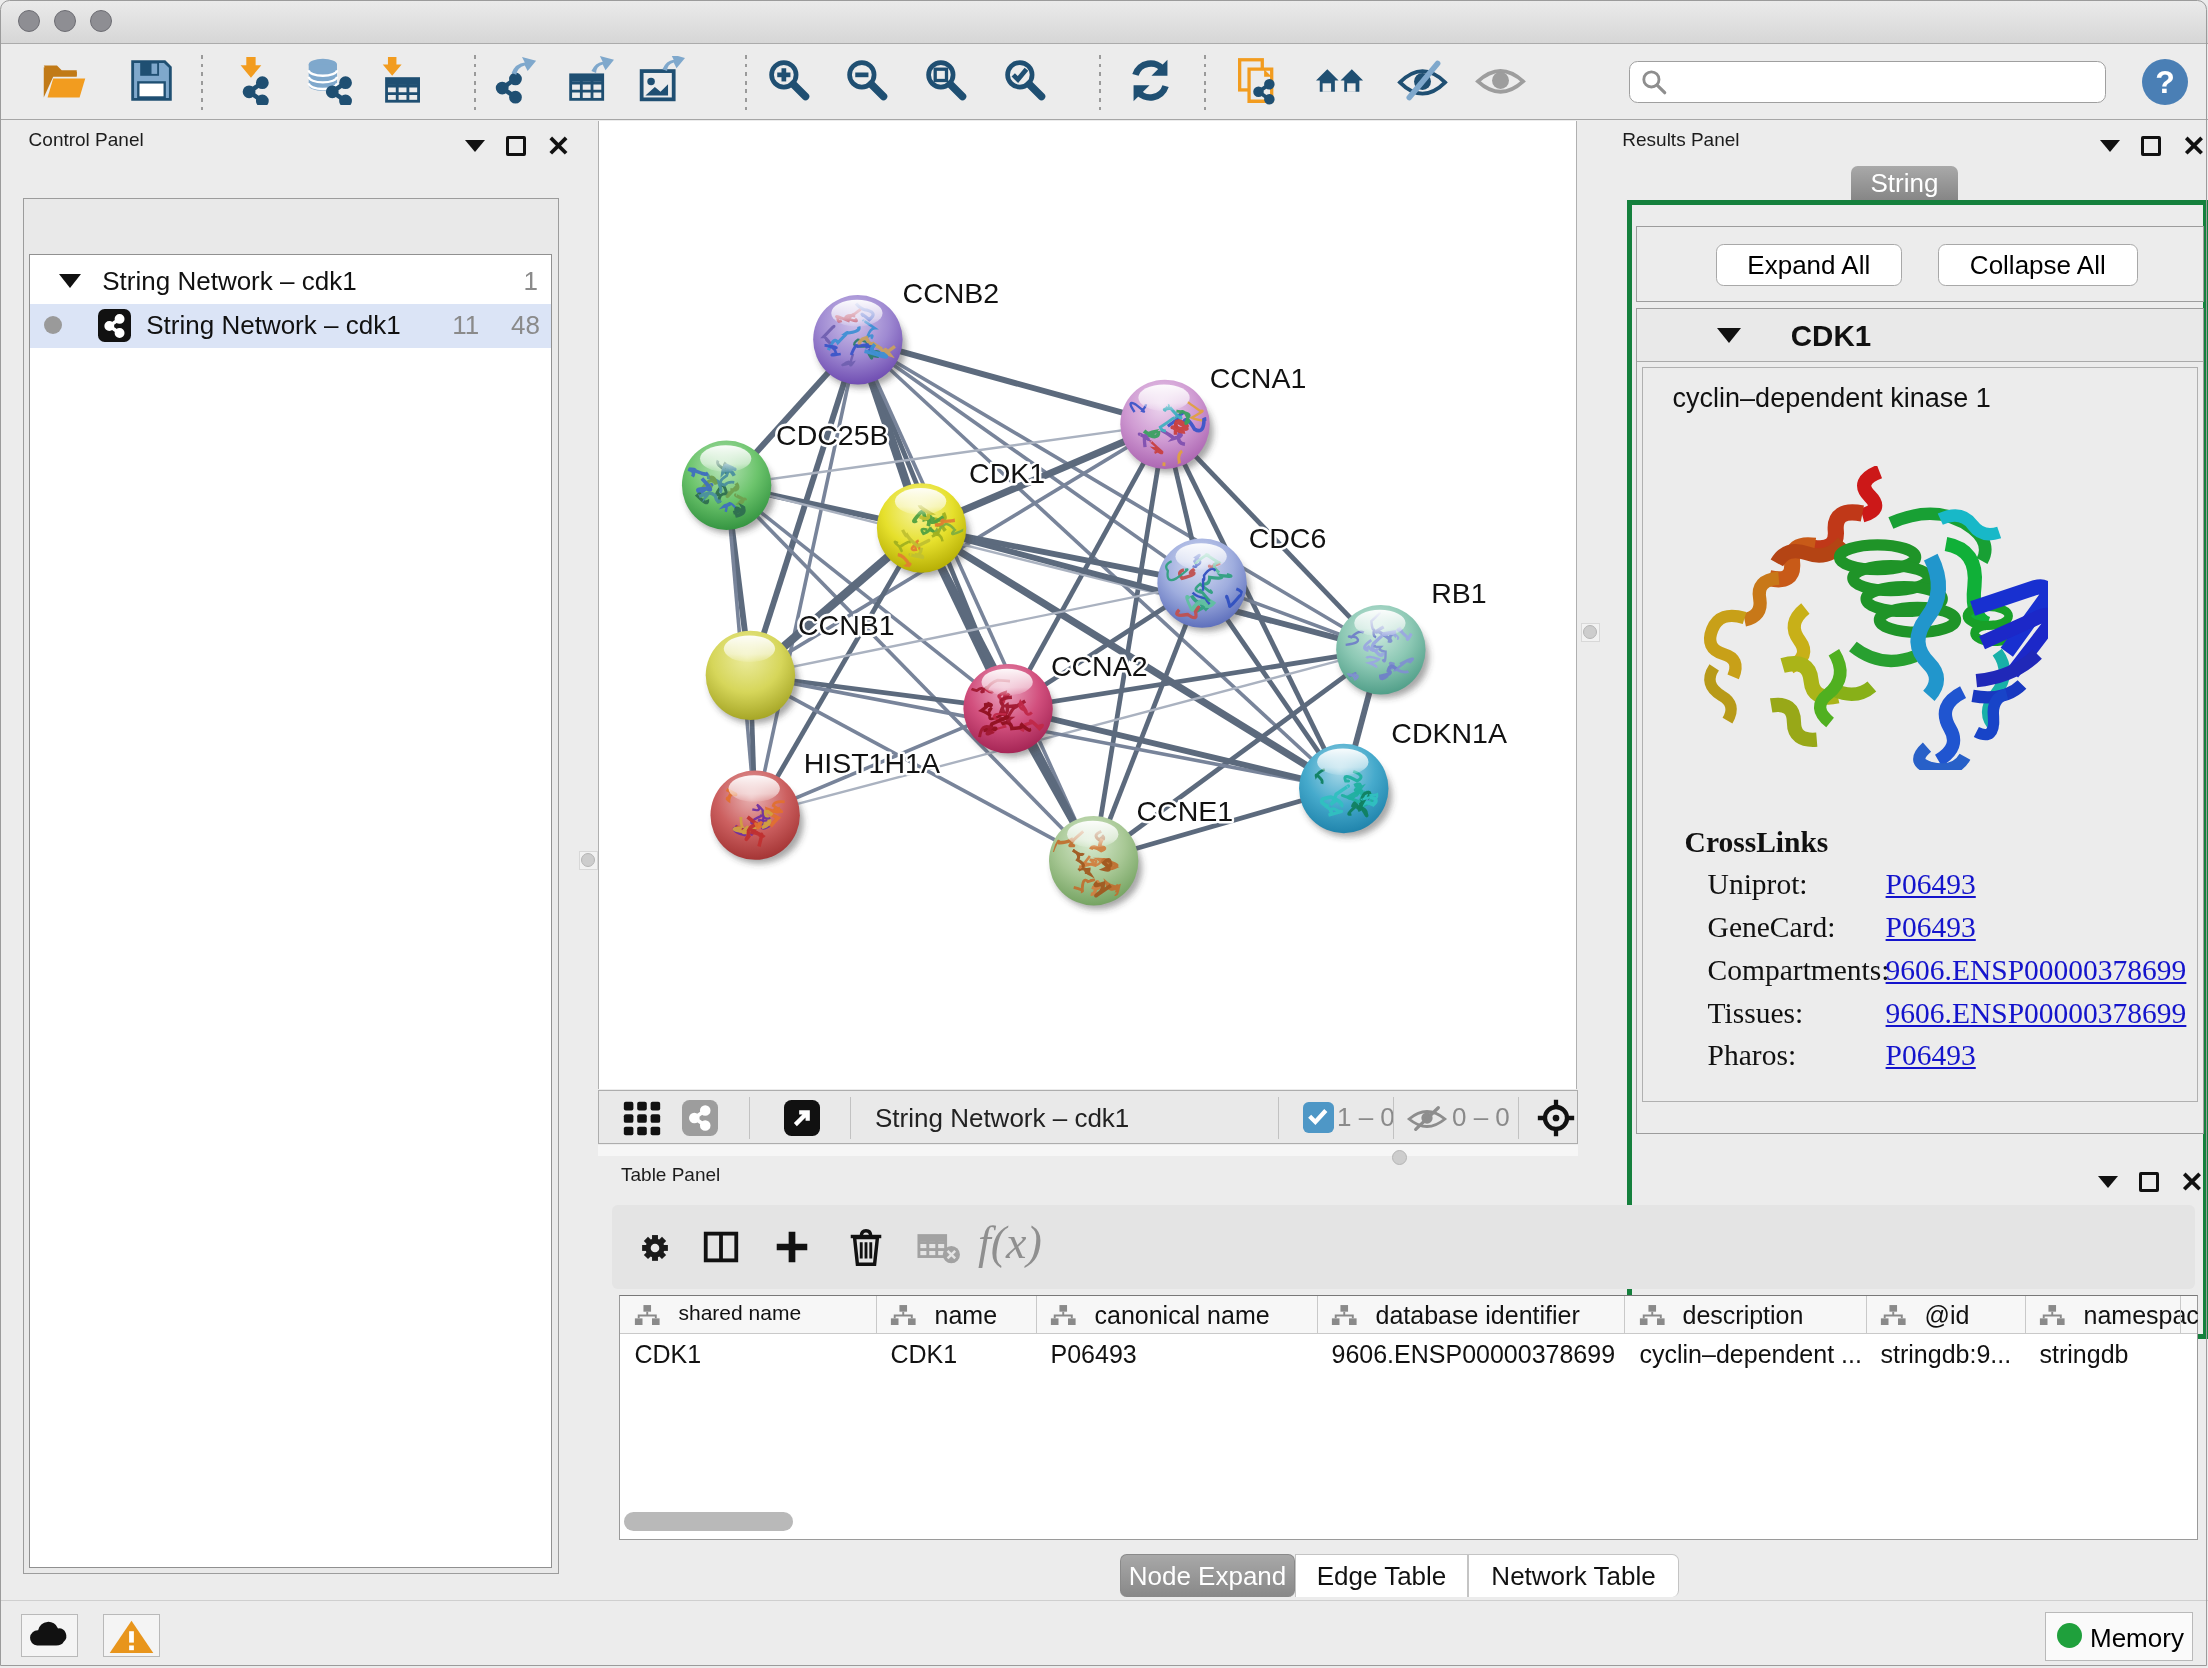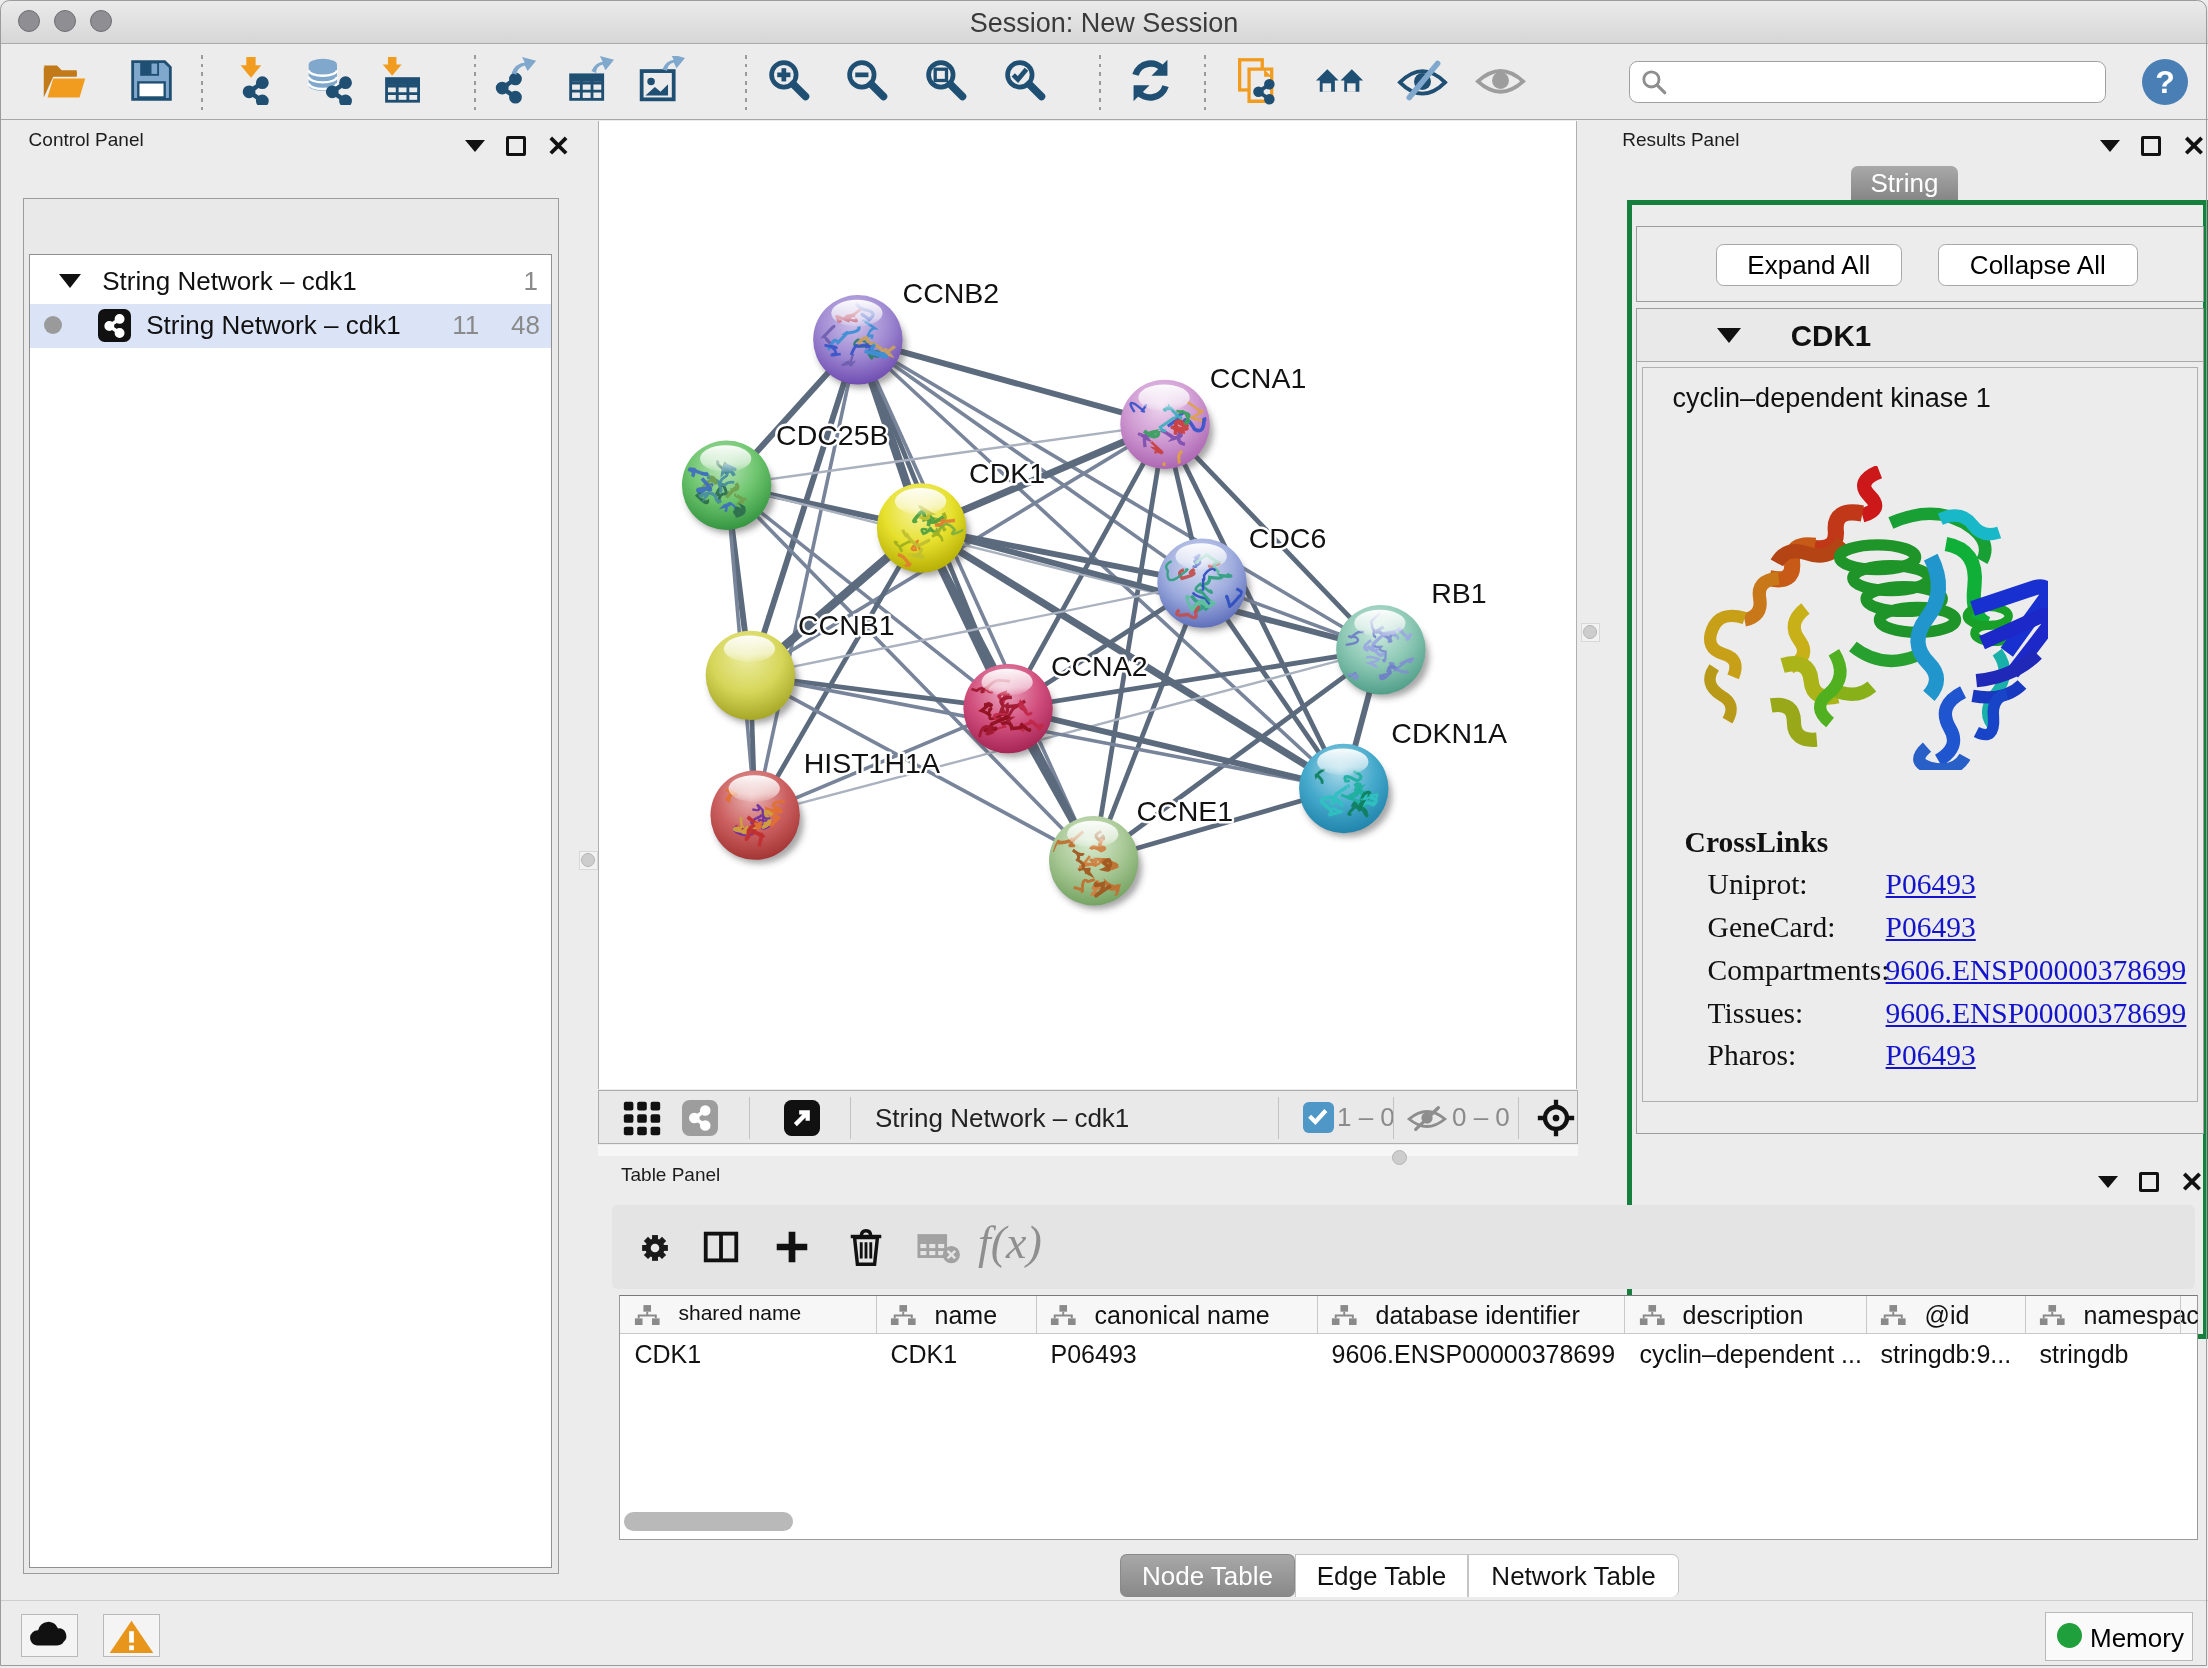--- a/index.html
+++ b/index.html
@@ -13,21 +13,20 @@
 .xx{font-size:28.5px;font-weight:bold;color:#111;line-height:20px}
 .tab{display:inline-block;text-align:center;font-size:26px;color:#111;background:#fff;
  border:1px solid #c4c4c4;border-bottom:none;border-top-left-radius:6.7px;border-top-right-radius:6.7px;padding:5.7px 0}
 .tab.sel{background:linear-gradient(#a8a8a8,#888);color:#fff;border-color:#8a8a8a}
 </style></head><body>
 <div id="winborder"></div>
 <div class="abs" style="left:0;top:0;width:2208px;height:44px;background:linear-gradient(#ebebeb,#d6d6d6);border-bottom:1px solid #ababab;border-radius:9.5px 9.5px 0 0">
     <div class="abs" style="left:18px;top:9.5px;width:22px;height:22px;border-radius:50%;background:#8e8e93;border:1.4px solid #6d6d73"></div>
     <div class="abs" style="left:54px;top:9.5px;width:22px;height:22px;border-radius:50%;background:#8e8e93;border:1.4px solid #6d6d73"></div>
     <div class="abs" style="left:90px;top:9.5px;width:22px;height:22px;border-radius:50%;background:#8e8e93;border:1.4px solid #6d6d73"></div>
-    <div style="text-align:center;font-size:27px;color:#3a3a3a;padding-top:7.6px">Session: New Session</div>
   </div>
 <div id="toolbar" class="abs" style="left:0;top:45px;width:2208px;height:75px;background:#ececec;border-bottom:1px solid #a6a6a6">
     <div style="position:absolute;left:40px;top:11.4px;width:49px;height:49px"><svg width="49" height="49" viewBox="0 0 52 52">
         <path d="M4 10 h14 l5 5 h16 v6 H10 Z" fill="#c17a17"></path>
         <path d="M4 44 V12 h14 l5 5 h16 v5 H14 Z" fill="#c17a17"></path>
         <path d="M8 44 L14 24 h34 L42 44 Z" fill="#f29c1f"></path>
       </svg></div>
     <div style="position:absolute;left:127px;top:11.4px;width:49px;height:49px"><svg width="49" height="49" viewBox="0 0 52 52">
         <path d="M6 6 h34 l6 6 v34 H6 Z" fill="#7fa8cc" stroke="#1f4f72" stroke-width="3"></path>
         <rect x="14" y="6" width="20" height="15" fill="#1f4f72"></rect>
@@ -777,21 +776,21 @@
           <rect x="2" y="16" width="8" height="7" fill="#8a8a8a"></rect>
           <rect x="20" y="16" width="8" height="7" fill="#8a8a8a"></rect>
           <path d="M15 9 v4 M6 16 v-3 h18 v3" stroke="#8a8a8a" stroke-width="2" fill="none"></path>
         </svg></div>
       <div style="position:absolute;left:1464px;top:4.8px;font-size:25px;color:#111">namespac</div>
       <div style="position:absolute;left:1560px;top:0;width:1px;height:38px;background:#c9c9c9"></div>
       <div style="position:absolute;left:1420px;top:44px;font-size:25px;color:#111">stringdb</div>
     </div>
     <div class="abs" style="left:34px;top:350px;width:169px;height:19px;background:#b9b9b9;border-radius:9.5px"></div>
   </div>
-<div class="abs" style="left:1120px;top:1554px;height:44px"><span class="tab sel" style="width:175px;border-radius:6.7px">Node Table</span><span class="tab" style="width:173px;border-radius:0">Edge Table</span><span class="tab" style="width:211px;border-radius:0 6.7px 6.7px 0">Network Table</span></div>
+<div class="abs" style="left:1120px;top:1554px;height:44px"><span class="tab sel" style="width:175px;border-radius:6.7px">Node Expand</span><span class="tab" style="width:173px;border-radius:0">Edge Table</span><span class="tab" style="width:211px;border-radius:0 6.7px 6.7px 0">Network Table</span></div>
 <div class="abs" style="left:0;top:1600px;width:2208px;height:68px;background:#ececec;border-top:1px solid #cfcfcf">
     <div class="abs" style="left:21px;top:13.3px;width:57px;height:43px;background:#f4f4f4;border:1px solid #b9b9b9"><svg width="55" height="41" viewBox="0 0 58 43">
         <path d="M16 32 a8 8 0 0 1 1 -16 a11 11 0 0 1 21 -2 a8 8 0 0 1 6 14 q-2 4 -8 4 Z" fill="#111"></path>
       </svg></div>
     <div class="abs" style="left:103px;top:13.3px;width:57px;height:43px;background:#f4f4f4;border:1px solid #b9b9b9"><svg width="55" height="41" viewBox="0 0 58 43">
         <path d="M29 6 L52 40 H6 Z" fill="#e8951c"></path>
         <rect x="26.5" y="17" width="5" height="12" fill="#fff"></rect>
         <rect x="26.5" y="32" width="5" height="5" fill="#fff"></rect>
       </svg></div>
     <div class="abs" style="left:2045px;top:10.5px;width:148px;height:49px;background:#fafafa;border:1px solid #b9b9b9;font-size:26px"><span style="display:inline-block;width:25px;height:25px;border-radius:50%;background:#1fa03c;margin:10.5px 7.6px 0 11.4px;vertical-align:top"></span><span style="display:inline-block;margin-top:10.5px">Memory</span></div>

